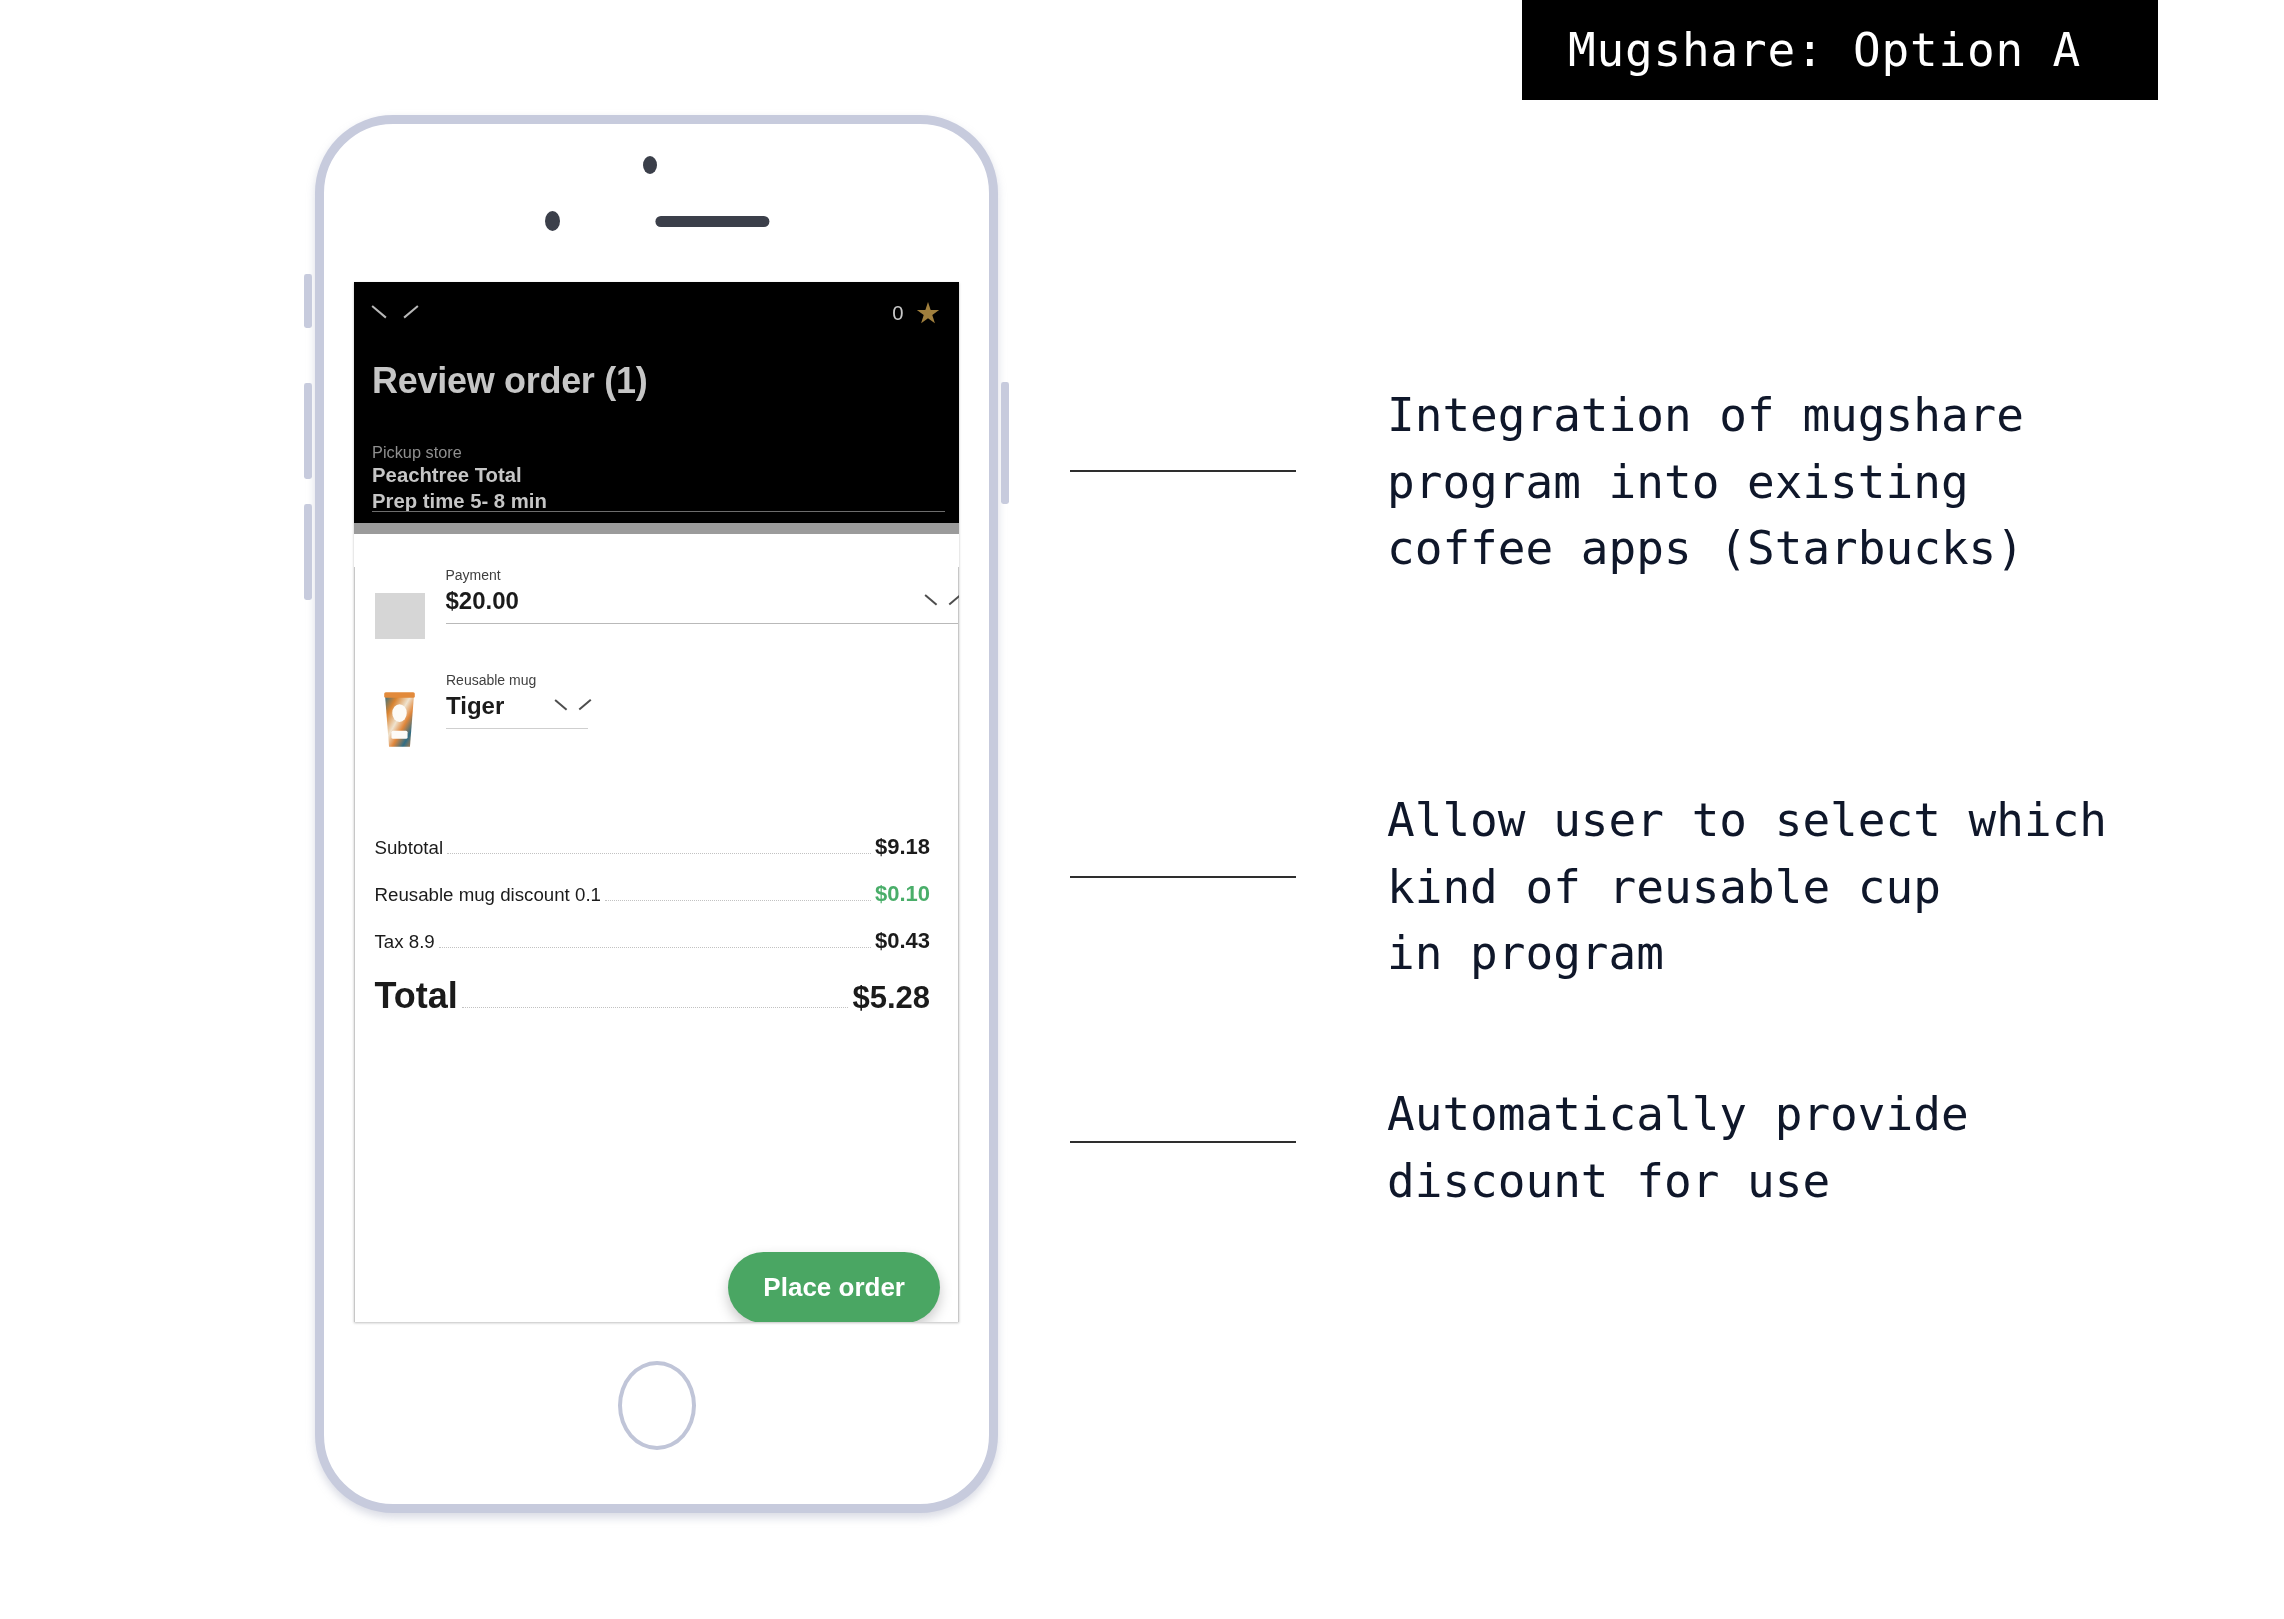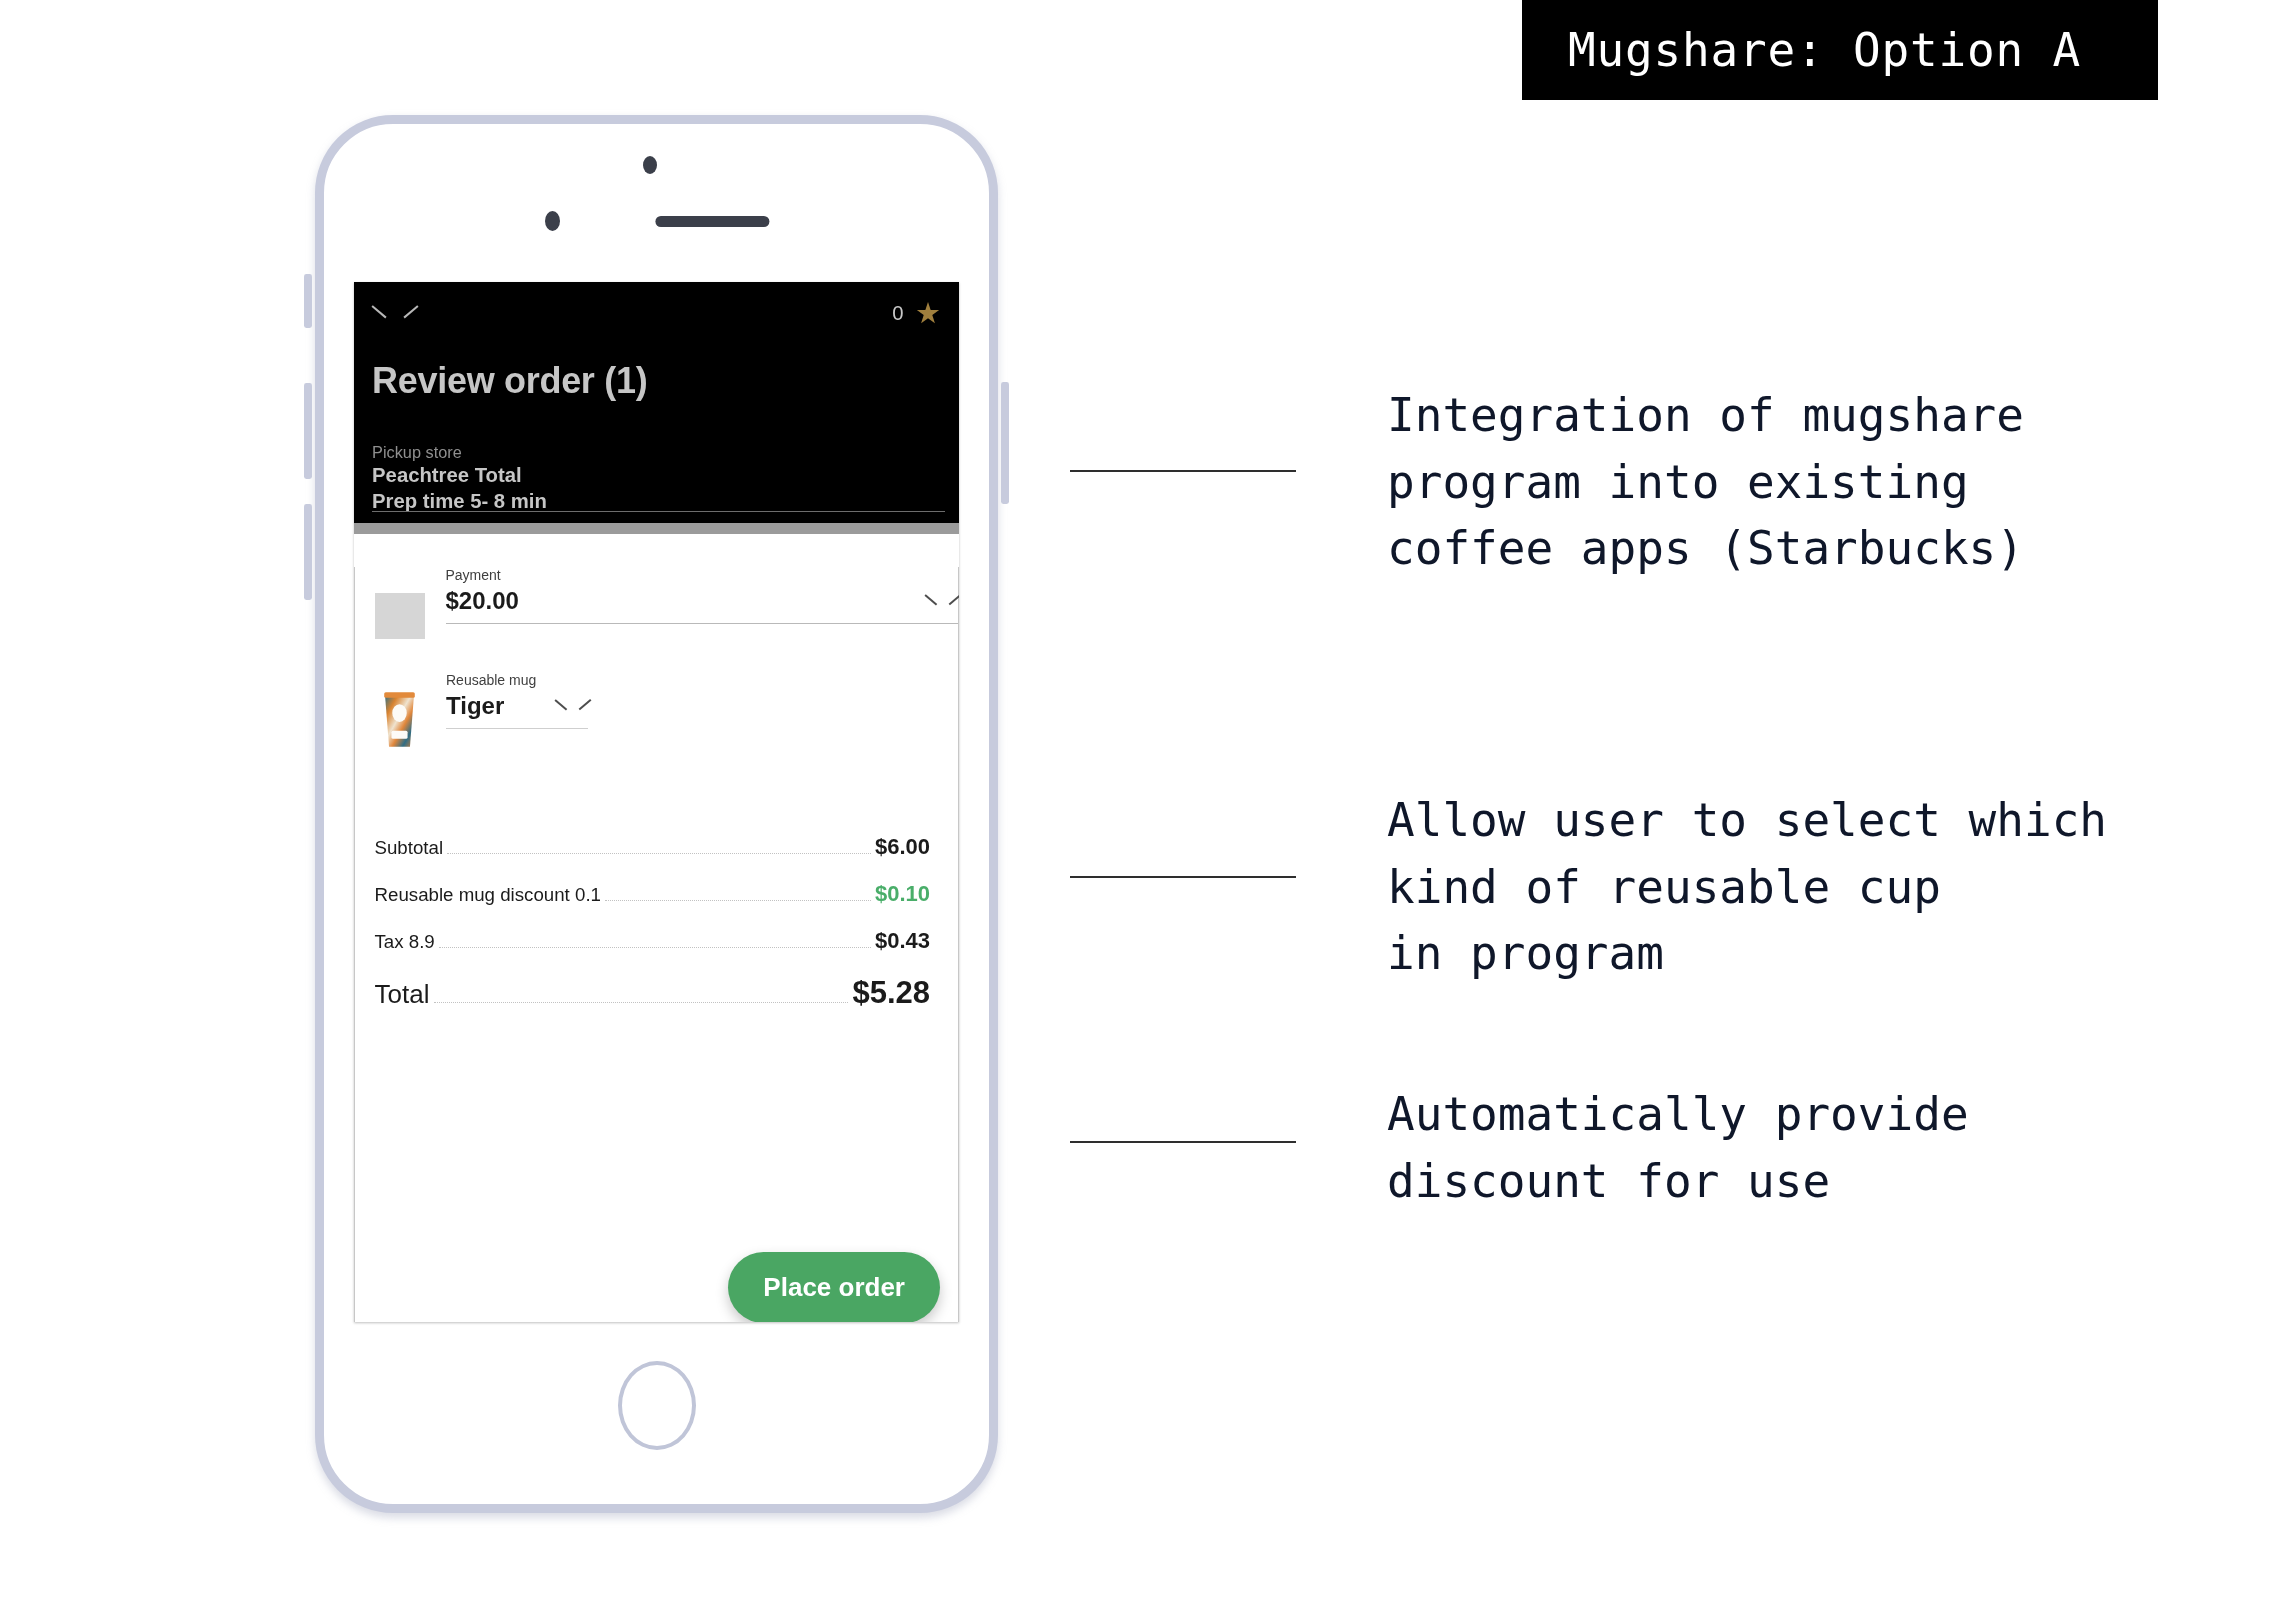--- a/index.html
+++ b/index.html
@@ -319,22 +319,22 @@
   }
   .total-row .t-value {
     font-size: 22px;
     font-weight: 700;
     color: #1b1b1b;
     white-space: nowrap;
   }
   .total-row.discount .t-value { color: #4aae6a; }
   .total-row.grand { margin-top: 6.5px; }
   .total-row.grand .t-label {
-    font-size: 26px;
-    font-weight: 400;
+    font-size: 36px;
+    font-weight: 700;
   }
   .total-row.grand .t-value { font-size: 31px; }
 
   
   .place-order-wrap {
     position: absolute;
     right: 18px;
     bottom: 31px;
   }
   .place-order-btn {
@@ -455,21 +455,21 @@
             <span class="chev-small"></span>
           </div>
         </div>
       </div>
 
       <div class="totals">
 
         <div class="total-row">
           <span class="t-label">Subtotal</span>
           <span class="t-dots"></span>
-          <span class="t-value">$6.00</span>
+          <span class="t-value">$9.18</span>
         </div>
 
         <div class="total-row discount">
           <span class="t-label">Reusable mug discount 0.1</span>
           <span class="t-dots"></span>
           <span class="t-value">$0.10</span>
         </div>
 
         <div class="total-row">
           <span class="t-label">Tax 8.9</span>

